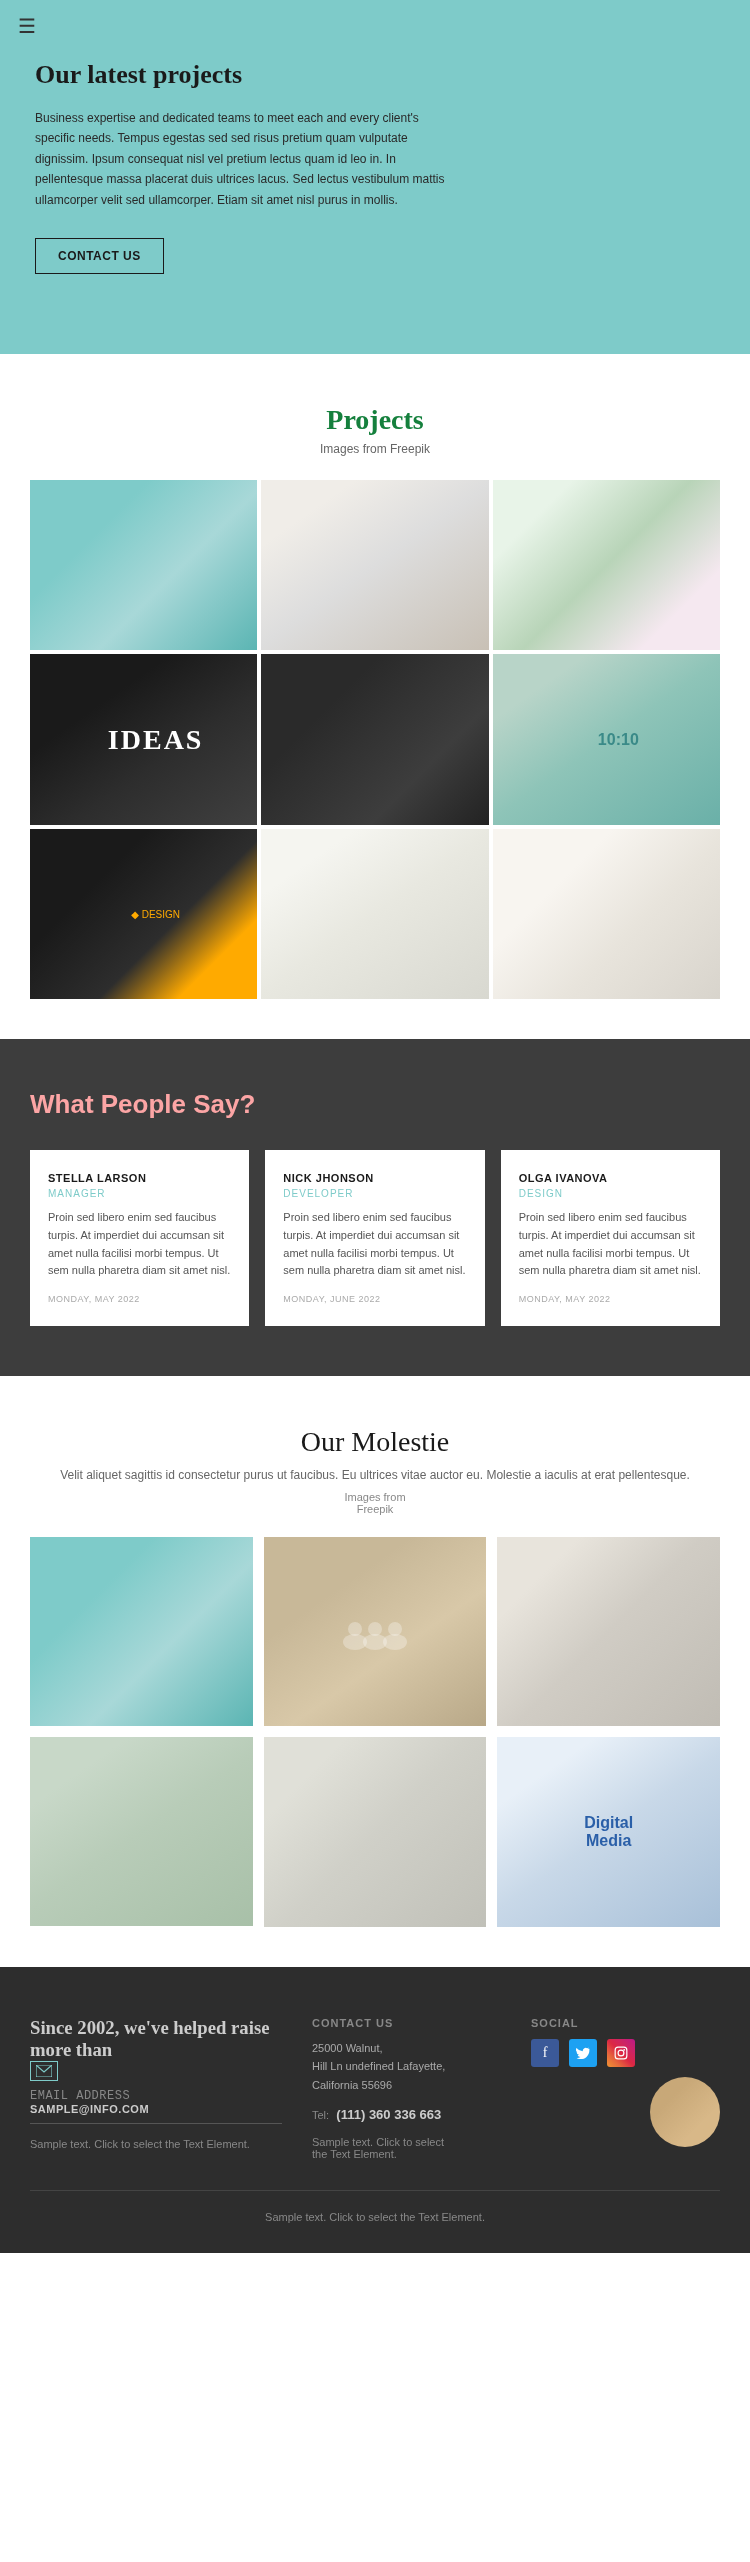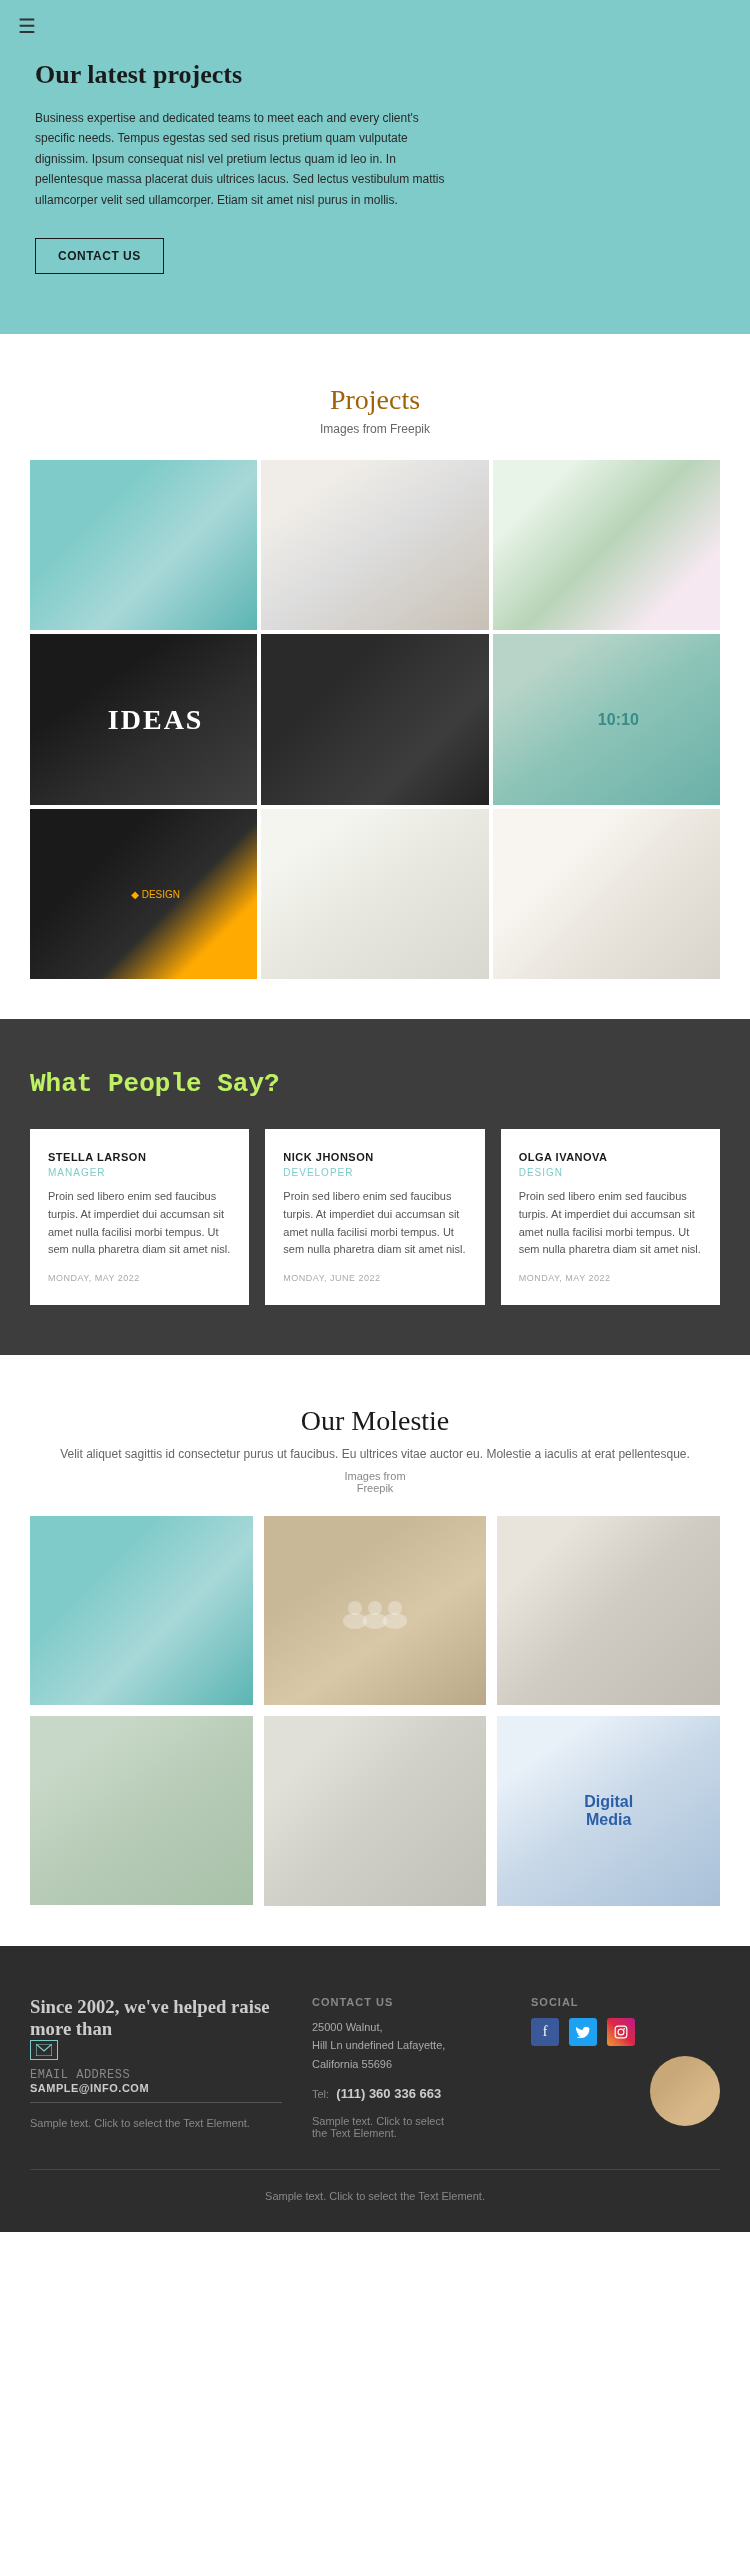--- a/index.html
+++ b/index.html
@@ -1,21 +1,21 @@
 <!DOCTYPE html>
 <html><head>
   <meta charset="utf-8">
   <style>
     * { margin: 0; padding: 0; box-sizing: border-box; }
     body { font-family: 'Georgia', serif; width: 750px; background: #fff; overflow-x: hidden; }
 
     
     .hero {
       background-color: #7ecbc9;
-      padding: 60px 35px 60px 35px;
+      padding: 60px 35px 80px 35px;
       min-height: 220px;
       display: flex;
       flex-direction: column;
       justify-content: flex-start;
     }
     .hero h1 {
       font-family: 'Georgia', serif;
       font-size: 26px;
       font-weight: 700;
       color: #1a1a1a;
@@ -55,22 +55,22 @@
 
     
     .section-projects {
       padding: 50px 30px 40px;
       text-align: center;
       background: #fff;
     }
     .section-projects h2 {
       font-family: 'Georgia', serif;
       font-size: 28px;
-      font-weight: 400;
-      color: #a16207;
+      font-weight: 700;
+      color: #15803d;
       margin-bottom: 6px;
     }
     .section-subtitle {
       font-family: Arial, sans-serif;
       font-size: 12px;
       color: #666;
       margin-bottom: 24px;
     }
     .grid-3 {
       display: grid;
@@ -95,23 +95,23 @@
     .img-design-card { background: linear-gradient(135deg, #1a1a1a 30%, #2d2d2d 60%, #ffaa00 80%); }
     .img-desk-lamp { background: linear-gradient(145deg, #f5f5f0 20%, #e8e8e0 50%, #d8d8d0 100%); }
     .img-keyboard-top { background: linear-gradient(135deg, #f8f5f0 30%, #e8e4dc 60%, #d8d4cc 100%); }
 
     
     .section-testimonials {
       background: #3d3d3d;
       padding: 50px 30px;
     }
     .section-testimonials h2 {
-      font-family: Liberation Mono, monospace;
+      font-family: Liberation Sans, sans-serif;
       font-size: 26px;
-      color: #bef264;
+      color: #fca5a5;
       margin-bottom: 30px;
     }
     .testimonials-grid {
       display: grid;
       grid-template-columns: 1fr 1fr 1fr;
       gap: 16px;
     }
     .testimonial-card {
       background: #fff;
       padding: 22px 18px;

